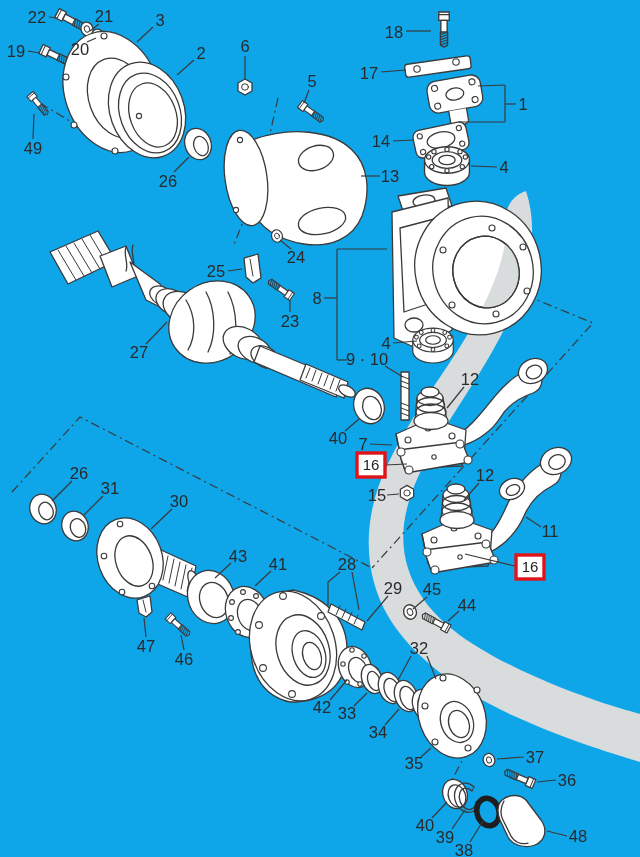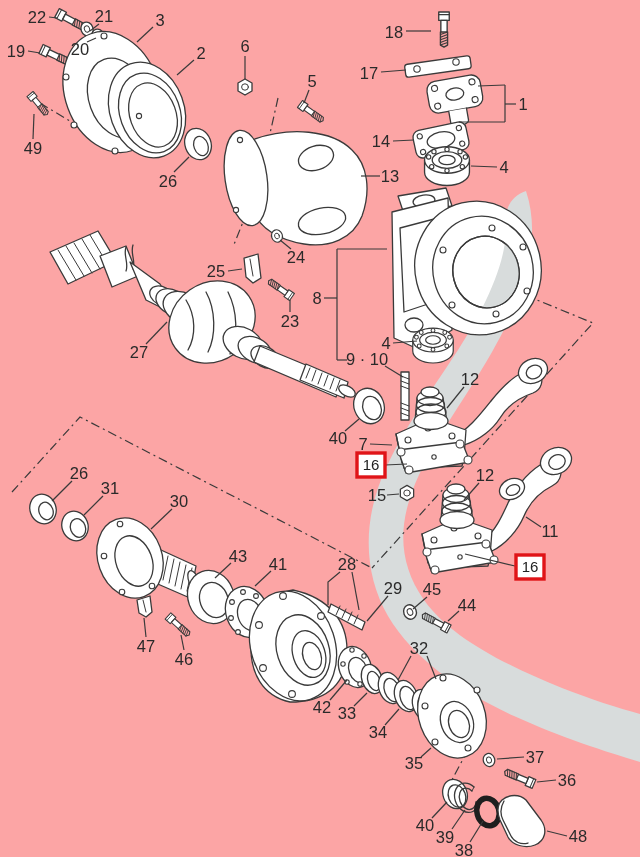--- a/index.html
+++ b/index.html
@@ -1,16 +1,16 @@
 <!DOCTYPE html>
 <html><head>
 <meta charset="utf-8">
 <style>
   html,body{margin:0;padding:0;background:#fff;}
-  #stage{position:relative;width:640px;height:857px;background:#fca5a5;overflow:hidden;
+  #stage{position:relative;width:640px;height:857px;background:#0ea5e9;overflow:hidden;
          font-family:"Liberation Sans", sans-serif;}
   svg{display:block}
   .pt{fill:#ffffff;stroke:var(--line);stroke-width:1.3;stroke-linejoin:round;stroke-linecap:round;}
   .ln{fill:none;stroke:var(--line);stroke-width:1.3;stroke-linejoin:round;stroke-linecap:round;}
   .thin{stroke-width:1;}
   .dot{fill:#ffffff;stroke:var(--line);stroke-width:1.1;}
   .dd{fill:none;stroke:var(--line);stroke-width:1.2;stroke-dasharray:9 4 2 4;}
   .wm{fill:var(--wm);stroke:none;}
   .lead{fill:none;stroke:var(--line);stroke-width:1.2;}
   text.plbl{fill:var(--txt);font-family:"Liberation Sans",sans-serif;font-size:16.5px;}

